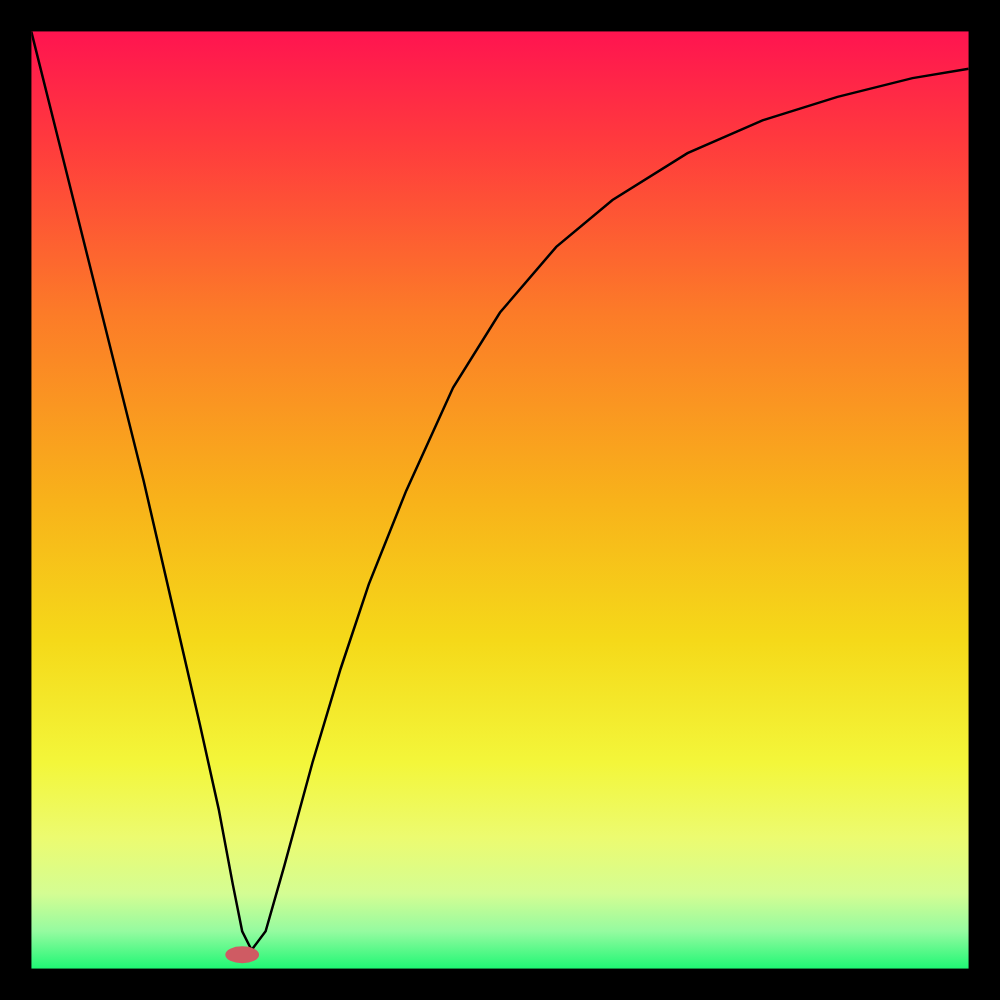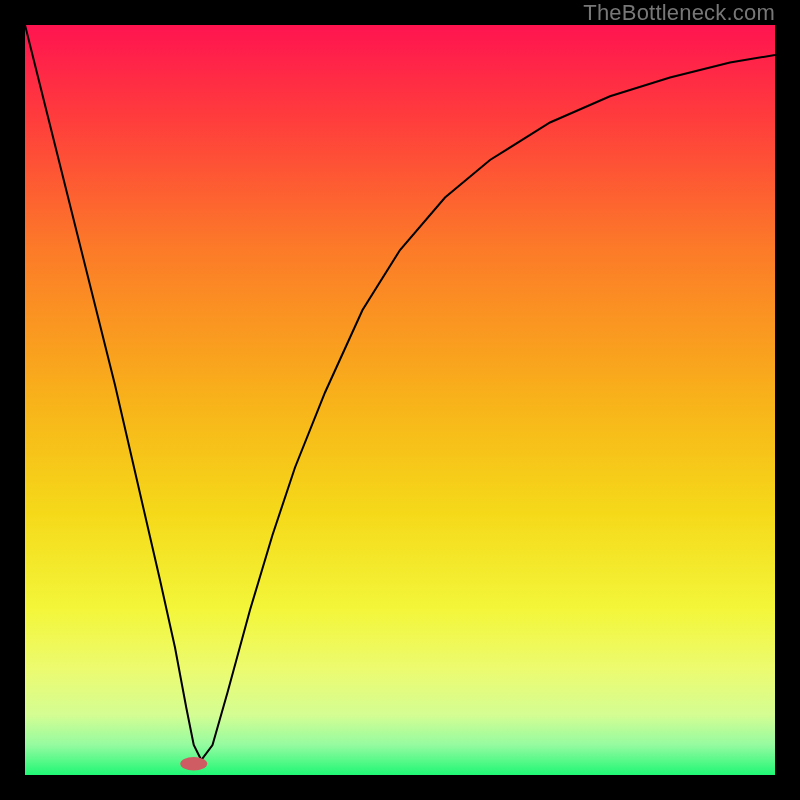--- a/index.html
+++ b/index.html
@@ -34,21 +34,20 @@
     height: 750px;
   }
   svg {
     display: block;
   }
 </style>
 </head>
 <body>
 
 <div class="container">
-  <div class="watermark">TheBottleneck.com</div>
   <div class="plot">
     <svg id="chart-svg" width="750" height="750" viewBox="0 0 750 750" preserveAspectRatio="none">
       <defs>
         <linearGradient id="bg-grad" x1="0" y1="0" x2="0" y2="1">
             <stop offset="0%" stop-color="#ff1450"></stop>
             <stop offset="12%" stop-color="#ff3b3d"></stop>
             <stop offset="30%" stop-color="#fc7b28"></stop>
             <stop offset="50%" stop-color="#f8b21a"></stop>
             <stop offset="65%" stop-color="#f5d919"></stop>
             <stop offset="78%" stop-color="#f3f63a"></stop>

